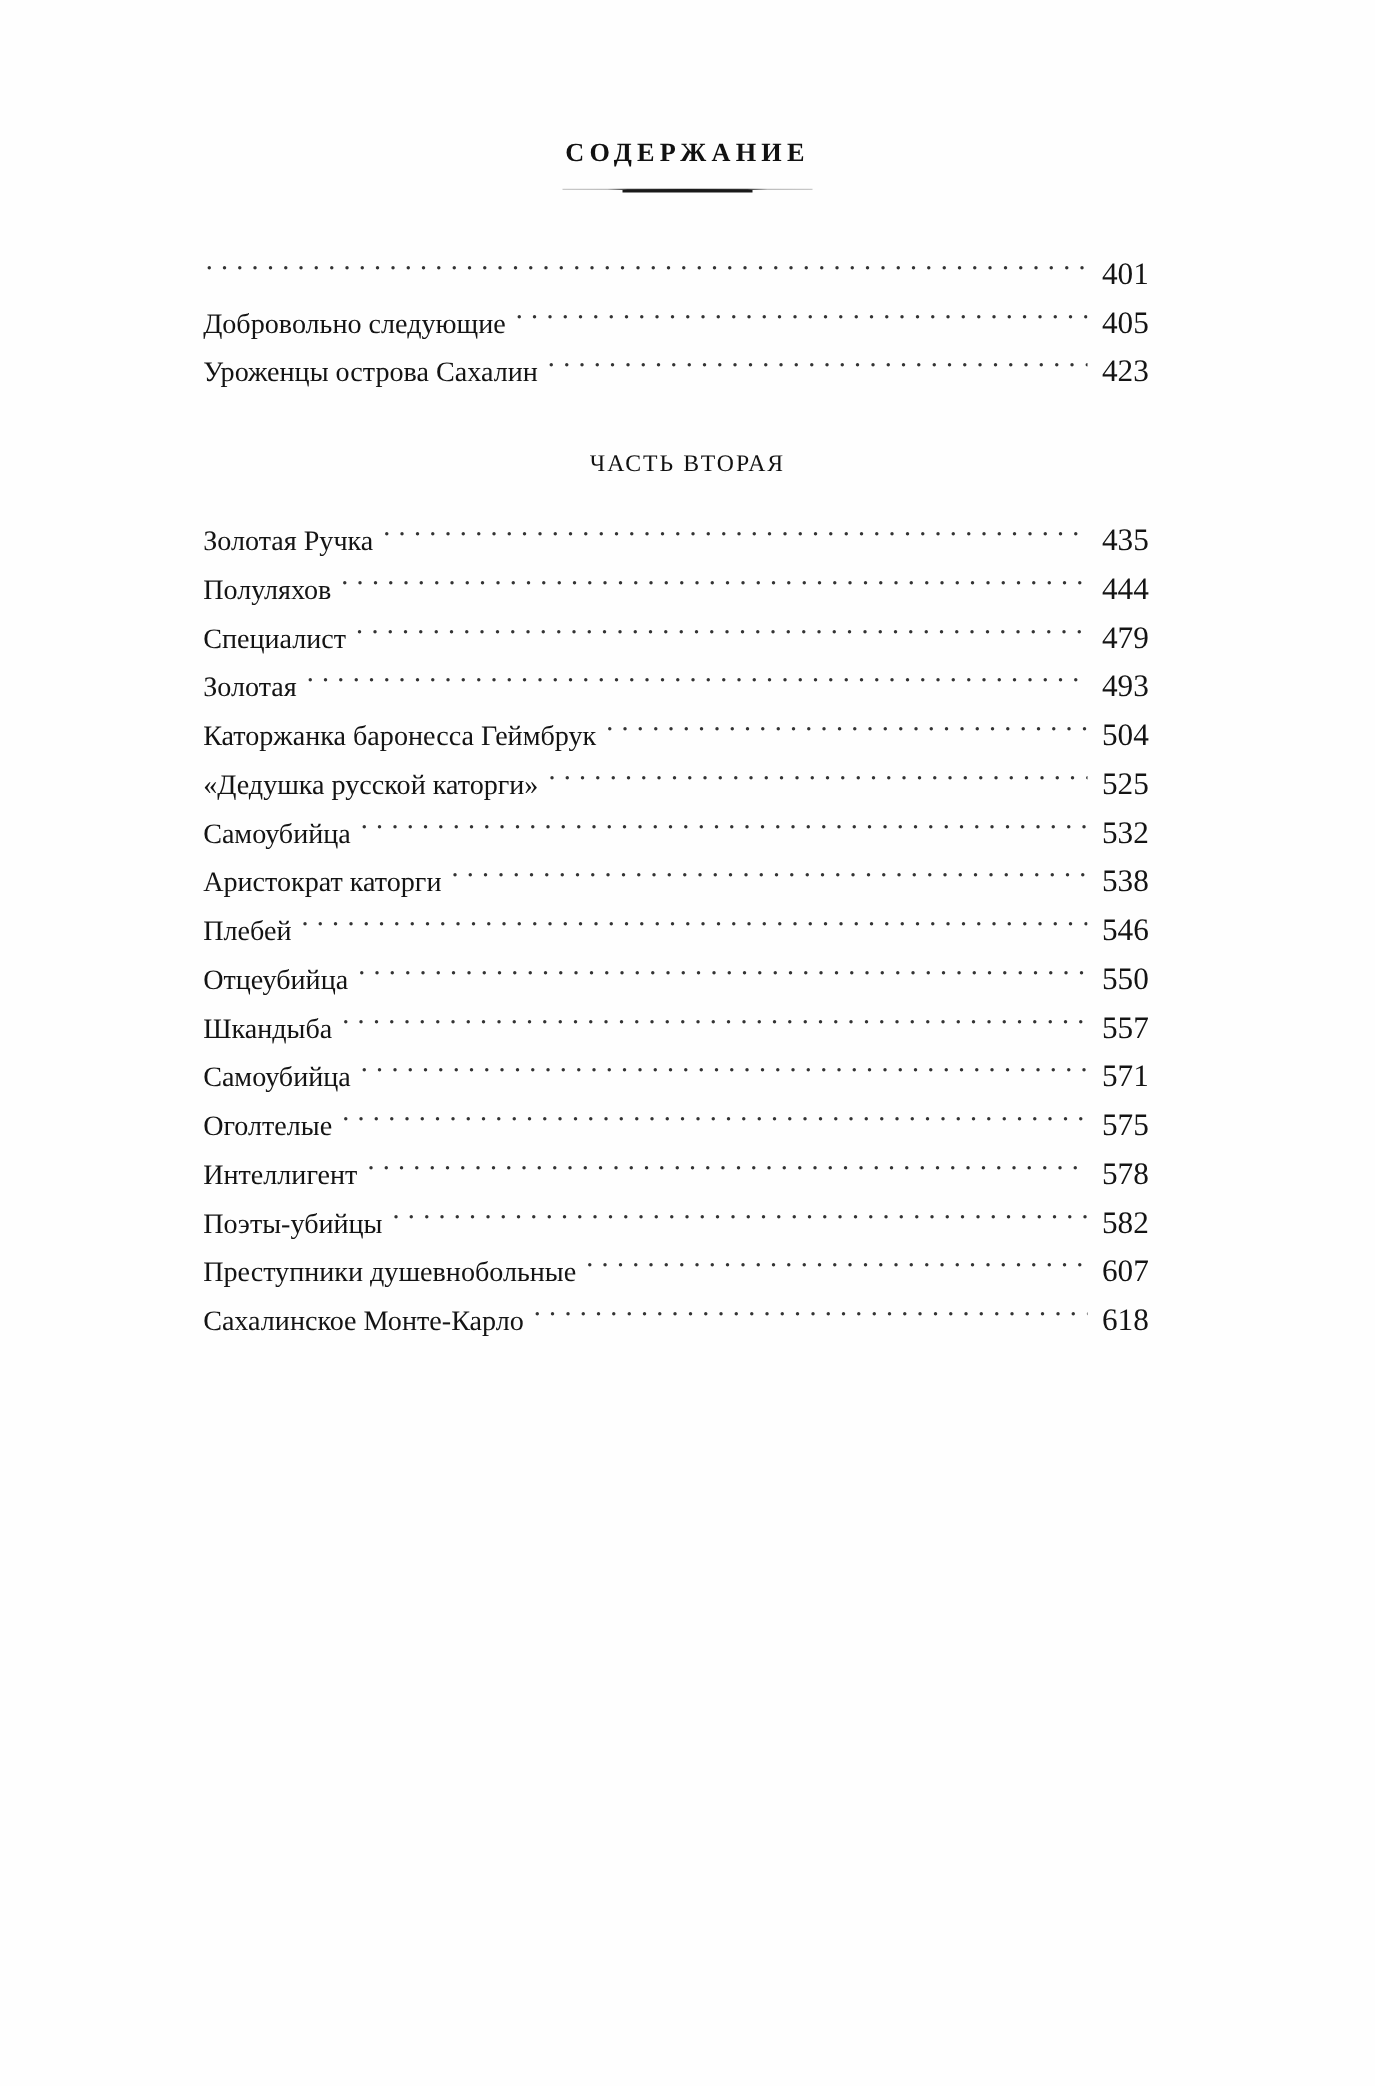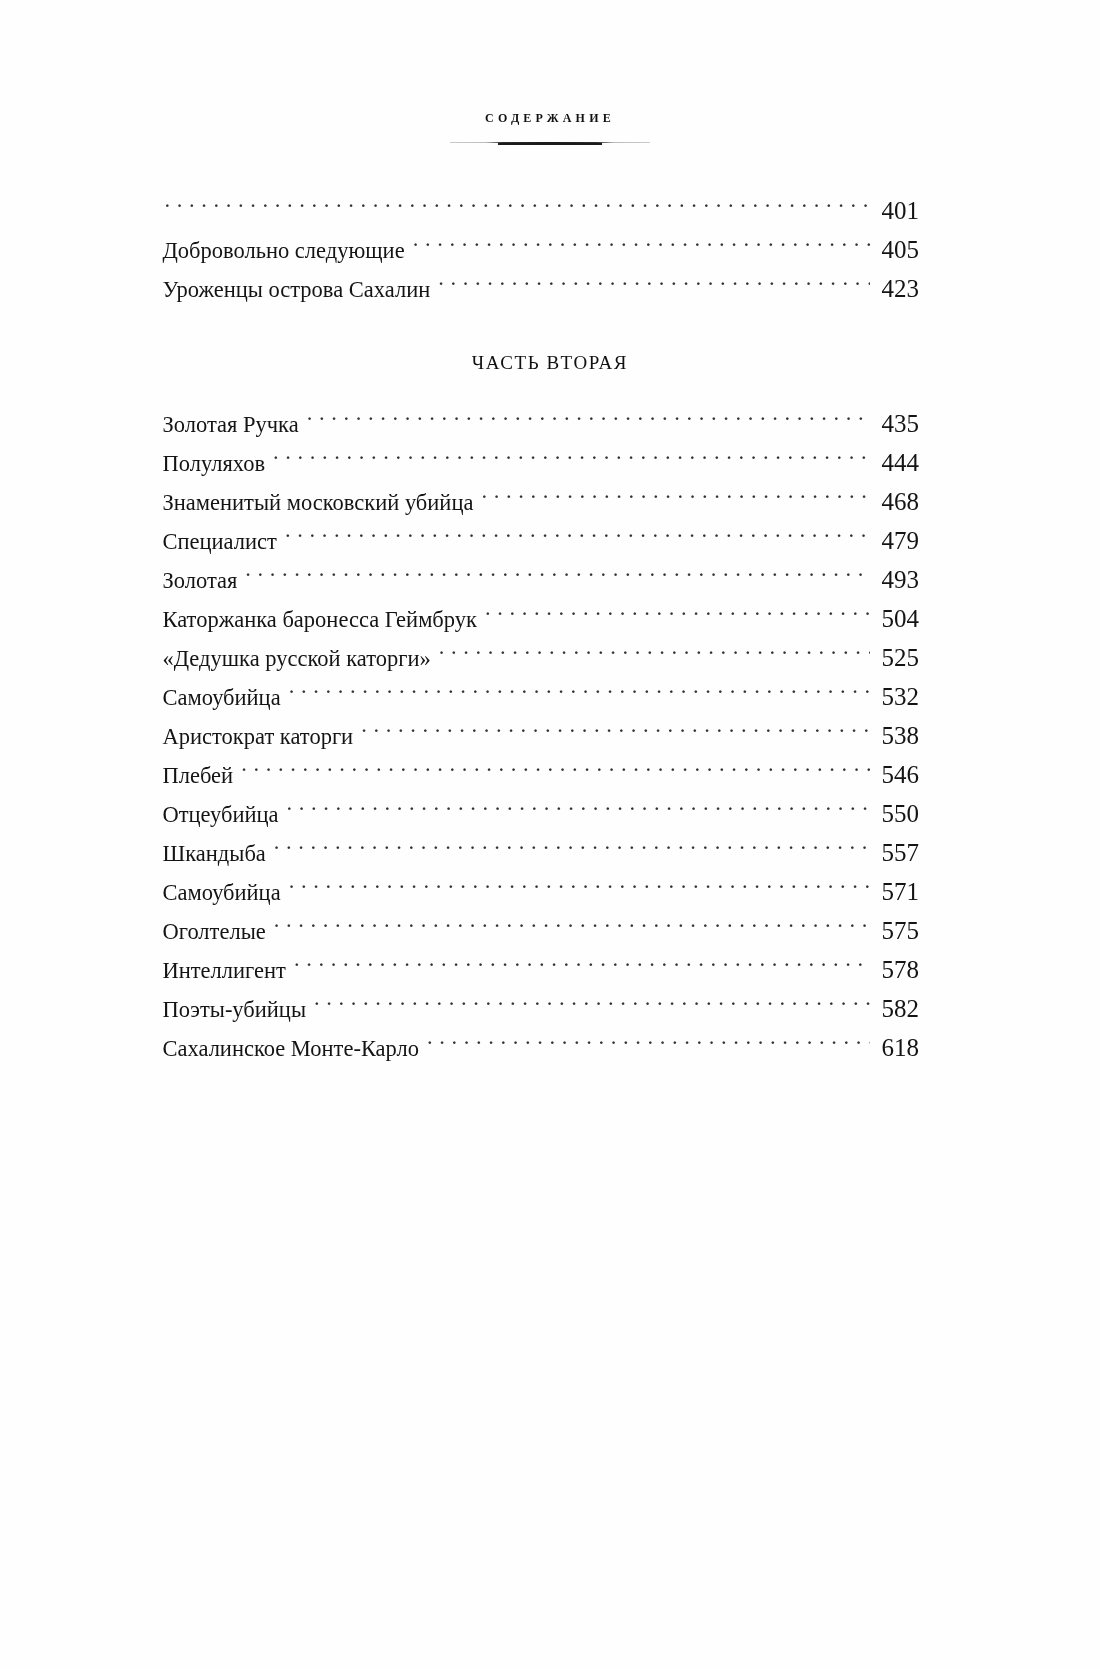--- a/index.html
+++ b/index.html
@@ -20,21 +20,21 @@
   }
 
   
   .toc-header {
     text-align: center;
     padding-top: 112px;
   }
 
   .toc-header-title {
     font-family: "Liberation Serif", "DejaVu Serif", serif;
-    font-size: 12px;
+    font-size: 21px;
     font-weight: 700;
     letter-spacing: 4.2px;
     text-transform: uppercase;
     color: #111111;
     line-height: 1;
   }
 
   
   .toc-rule {
     width: 200px;
@@ -169,25 +169,20 @@
       <span class="entry-title">Золотая Ручка</span>
       <span class="entry-leader"></span>
       <span class="entry-page">435</span>
     </li>
     <li class="toc-entry">
       <span class="entry-title">Полуляхов</span>
       <span class="entry-leader"></span>
       <span class="entry-page">444</span>
     </li>
     <li class="toc-entry">
-      <span class="entry-title">Знаменитый московский убийца</span>
-      <span class="entry-leader"></span>
-      <span class="entry-page">468</span>
-    </li>
-    <li class="toc-entry">
       <span class="entry-title">Специалист</span>
       <span class="entry-leader"></span>
       <span class="entry-page">479</span>
     </li>
     <li class="toc-entry">
       <span class="entry-title">Золотая</span>
       <span class="entry-leader"></span>
       <span class="entry-page">493</span>
     </li>
     <li class="toc-entry">
@@ -239,19 +234,24 @@
       <span class="entry-title">Интеллигент</span>
       <span class="entry-leader"></span>
       <span class="entry-page">578</span>
     </li>
     <li class="toc-entry">
       <span class="entry-title">Поэты-убийцы</span>
       <span class="entry-leader"></span>
       <span class="entry-page">582</span>
     </li>
     <li class="toc-entry">
+      <span class="entry-title">Преступники душевнобольные</span>
+      <span class="entry-leader"></span>
+      <span class="entry-page">607</span>
+    </li>
+    <li class="toc-entry">
       <span class="entry-title">Сахалинское Монте-Карло</span>
       <span class="entry-leader"></span>
       <span class="entry-page">618</span>
     </li>
   </ul>
 
 </div>
 
 </body></html>

